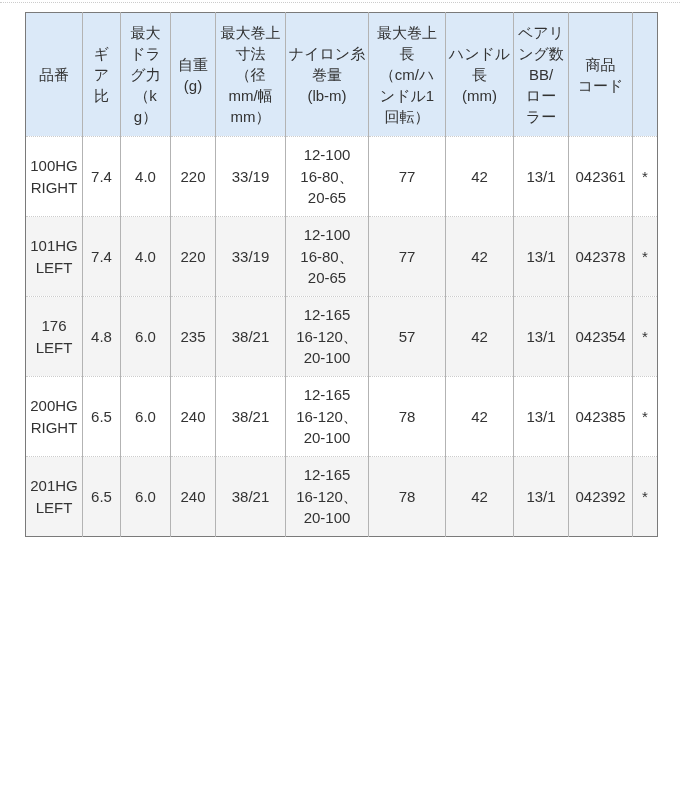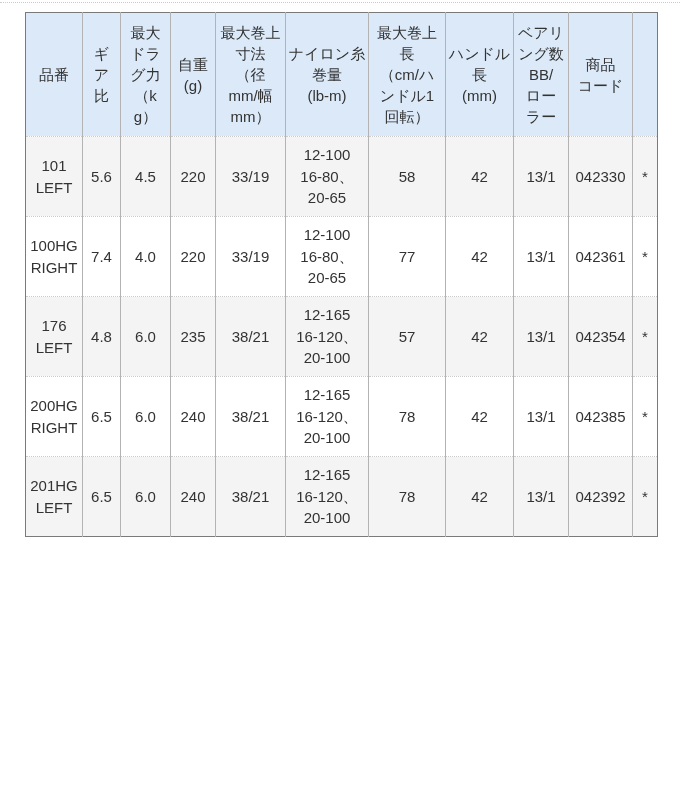--- a/index.html
+++ b/index.html
@@ -113,53 +113,53 @@
 ング数
 BB/
 ロー
 ラー</th>
         <th>商品
 コード</th>
         <th></th>
       </tr>
   </thead>
   <tbody>
-      <tr class="alt">
-        <td>101
-LEFT</td>
-        <td>5.6</td>
-        <td>4.5</td>
-        <td>220</td>
-        <td>33/19</td>
-        <td>12-100
-16-80、
-20-65</td>
-        <td>58</td>
-        <td>42</td>
-        <td>13/1</td>
-        <td>042330</td>
-        <td>*</td>
-      </tr>
       <tr>
         <td>100HG
 RIGHT</td>
         <td>7.4</td>
         <td>4.0</td>
         <td>220</td>
         <td>33/19</td>
         <td>12-100
 16-80、
 20-65</td>
         <td>77</td>
         <td>42</td>
         <td>13/1</td>
         <td>042361</td>
         <td>*</td>
       </tr>
       <tr class="alt">
+        <td>101HG
+LEFT</td>
+        <td>7.4</td>
+        <td>4.0</td>
+        <td>220</td>
+        <td>33/19</td>
+        <td>12-100
+16-80、
+20-65</td>
+        <td>77</td>
+        <td>42</td>
+        <td>13/1</td>
+        <td>042378</td>
+        <td>*</td>
+      </tr>
+      <tr class="alt">
         <td>176
 LEFT</td>
         <td>4.8</td>
         <td>6.0</td>
         <td>235</td>
         <td>38/21</td>
         <td>12-165
 16-120、
 20-100</td>
         <td>57</td>

